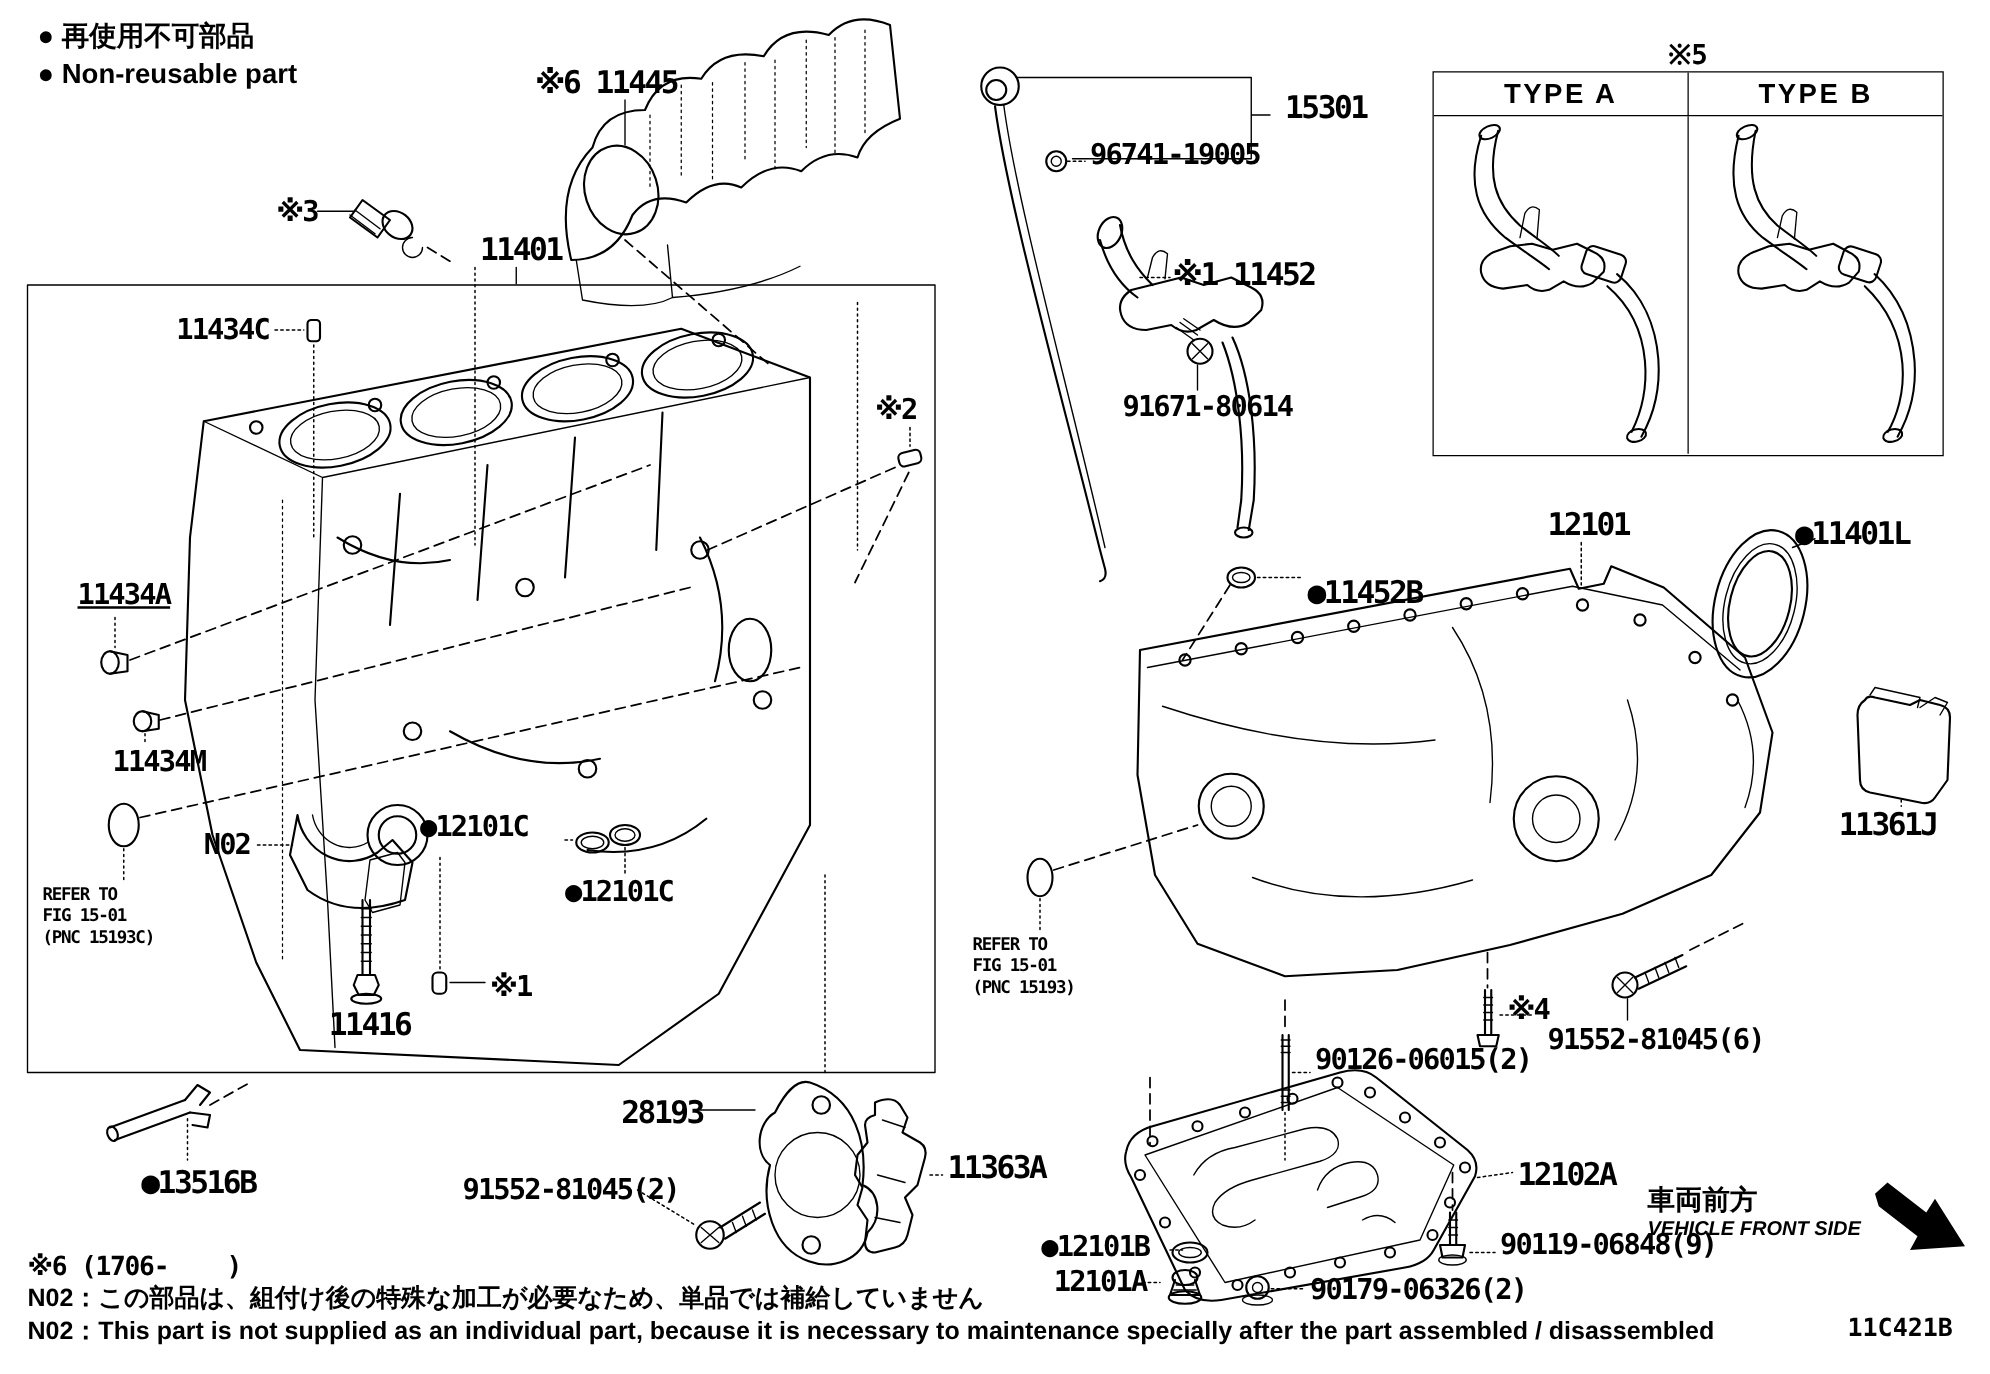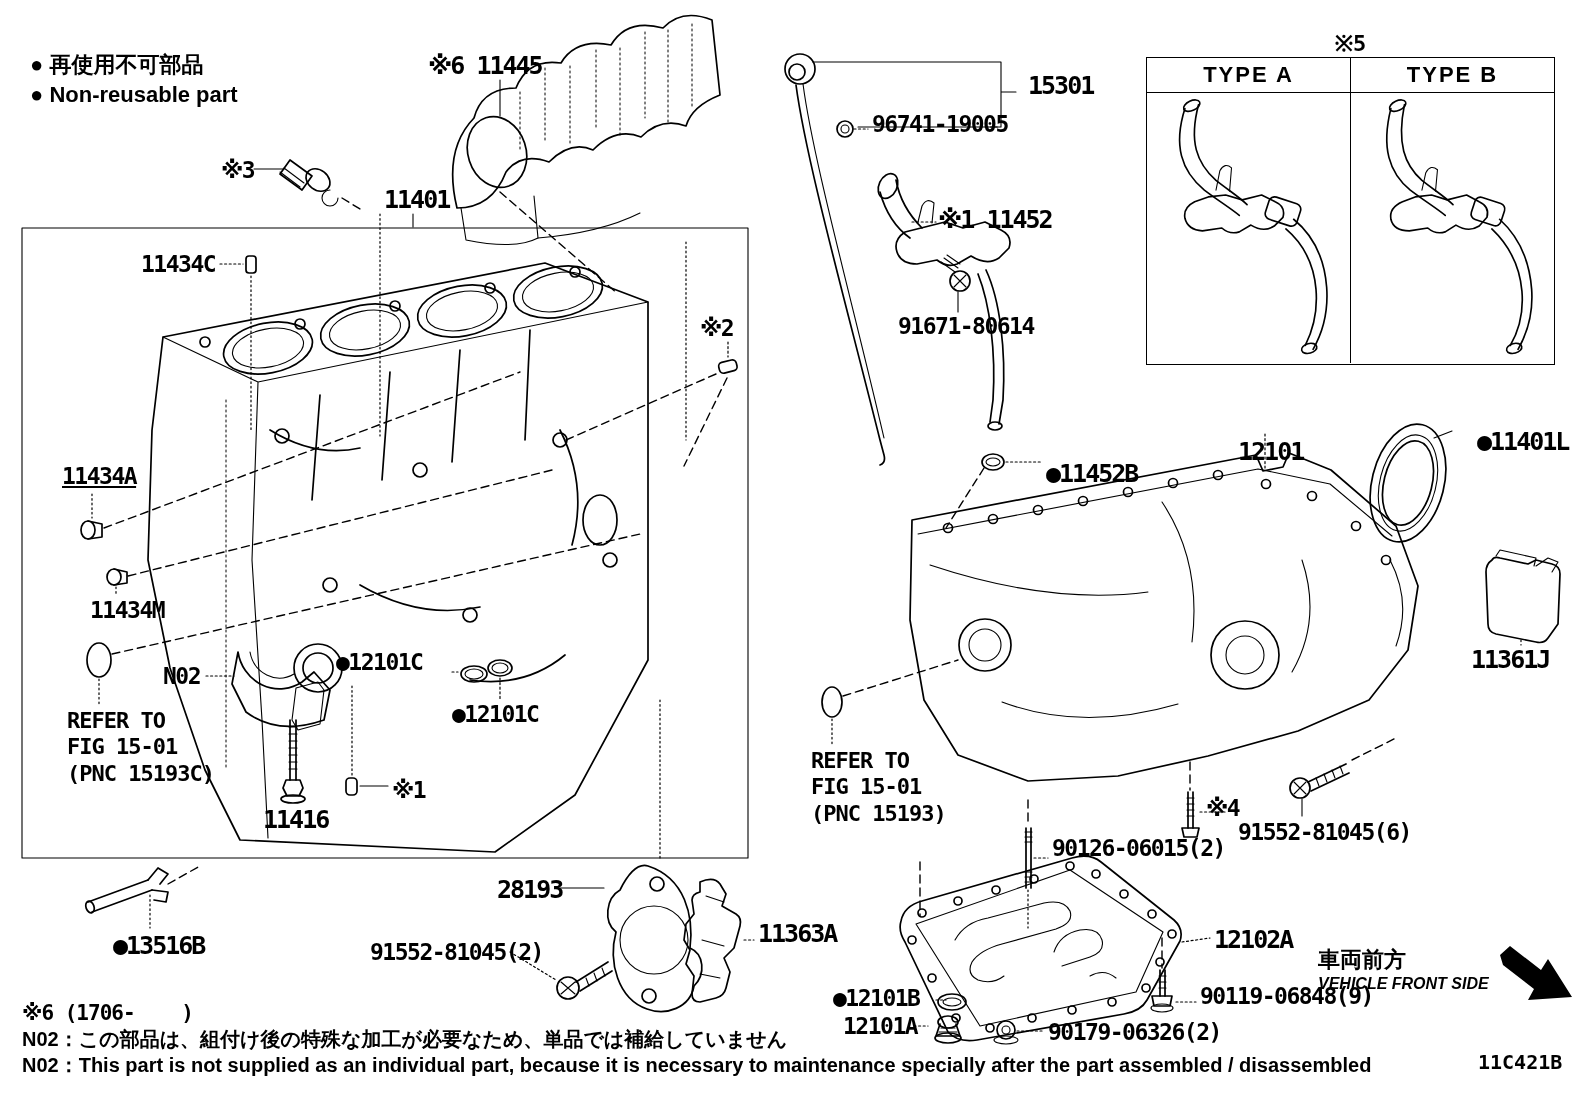--- a/index.html
+++ b/index.html
@@ -9,22 +9,22 @@
   svg path,svg rect,svg circle,svg ellipse,svg line,svg polygon{stroke:#000;fill:none;stroke-width:1.7;stroke-linecap:round;stroke-linejoin:round;}
   svg .s1{stroke-width:1.1;}
   svg .lead{stroke-width:1.2;stroke-dasharray:2 2.6;}
   svg .dash{stroke-width:1.4;stroke-dasharray:8 5;}
   svg .dot{stroke-width:1.2;stroke-dasharray:1.6 3;}
   svg .hatch{stroke-width:1;stroke-dasharray:2 3;}
   svg .f{fill:#000;stroke:none;}
   .plabel{position:absolute;font:bold 25px/1.1 "DejaVu Sans Mono","DejaVu Sans",monospace;
           letter-spacing:-2px;white-space:pre-line;}
   .plabel.md{font-size:23px;letter-spacing:-1.5px;}
-  .plabel.note{font-size:22px;letter-spacing:-1px;line-height:1.2;margin-left:33px;}
-  .legend{position:absolute;left:30px;top:14px;font:bold 22px/1.35 "Liberation Sans","DejaVu Sans",sans-serif;margin-top:36px;}
+  .plabel.note{font-size:14px;letter-spacing:-1px;line-height:1.2;}
+  .legend{position:absolute;left:30px;top:14px;font:bold 22px/1.35 "Liberation Sans","DejaVu Sans",sans-serif;}
   .fnote{position:absolute;font:bold 21px/1.1 "DejaVu Sans Mono","DejaVu Sans",monospace;letter-spacing:-1px;white-space:pre;}
   .fnote.sans{font-family:"Liberation Sans","DejaVu Sans",sans-serif;font-size:20px;letter-spacing:0;}
   .figcode{position:absolute;left:1478px;top:1050px;font:bold 20px "DejaVu Sans Mono",monospace;}
   .orient{position:absolute;left:1318px;top:946px;font:bold 22px/1.25 "Liberation Sans","DejaVu Sans",sans-serif;}
   .orient .en{font-size:16px;font-style:italic;}
   .typebox{position:absolute;left:1146px;top:57px;width:409px;height:308px;border:1.6px solid #000;box-sizing:border-box;}
   .tb-marker{position:absolute;left:0;top:-31px;width:100%;text-align:center;font:bold 22px "DejaVu Sans Mono",monospace;}
   .tb-head{display:flex;height:34px;border-bottom:1.8px solid #000;}
   .tb-cell{flex:1;display:flex;align-items:center;justify-content:center;
            font:bold 22px "Liberation Sans","DejaVu Sans",sans-serif;letter-spacing:2px;}
@@ -384,22 +384,22 @@
   <div id="labels-layer">
       <div class="plabel" style="left: 428px; top: 52px;">※6 11445</div>
       <div class="plabel" style="left: 1028px; top: 72px;">15301</div>
       <div class="plabel md" style="left: 872px; top: 112px;">96741-19005</div>
       <div class="plabel" style="left: 938px; top: 206px;">※1 11452</div>
       <div class="plabel md" style="left: 221px; top: 158px;">※3</div>
       <div class="plabel" style="left: 384px; top: 186px;">11401</div>
       <div class="plabel md" style="left: 141px; top: 252px;">11434C</div>
       <div class="plabel md" style="left: 700px; top: 316px;">※2</div>
       <div class="plabel md" style="left: 898px; top: 314px;">91671-80614</div>
-      <div class="plabel" style="left: 1238px; top: 406px; margin-top: 32px;">12101</div>
-      <div class="plabel" style="left: 1436px; top: 428px; margin-left: 41px;">●11401L</div>
+      <div class="plabel" style="left: 1238px; top: 406px;">12101</div>
+      <div class="plabel" style="left: 1436px; top: 413px;">●11401L</div>
       <div class="plabel" style="left: 1046px; top: 460px;">●11452B</div>
       <div class="plabel md" style="left: 62px; top: 464px; text-decoration: underline;">11434A</div>
       <div class="plabel md" style="left: 90px; top: 598px;">11434M</div>
       <div class="plabel md" style="left: 163px; top: 664px;">N02</div>
       <div class="plabel note" style="left: 34px; top: 708px;">REFER TO
 FIG 15-01
 (PNC 15193C)</div>
       <div class="plabel md" style="left: 336px; top: 650px;">●12101C</div>
       <div class="plabel md" style="left: 452px; top: 702px;">●12101C</div>
       <div class="plabel" style="left: 263px; top: 806px;">11416</div>

